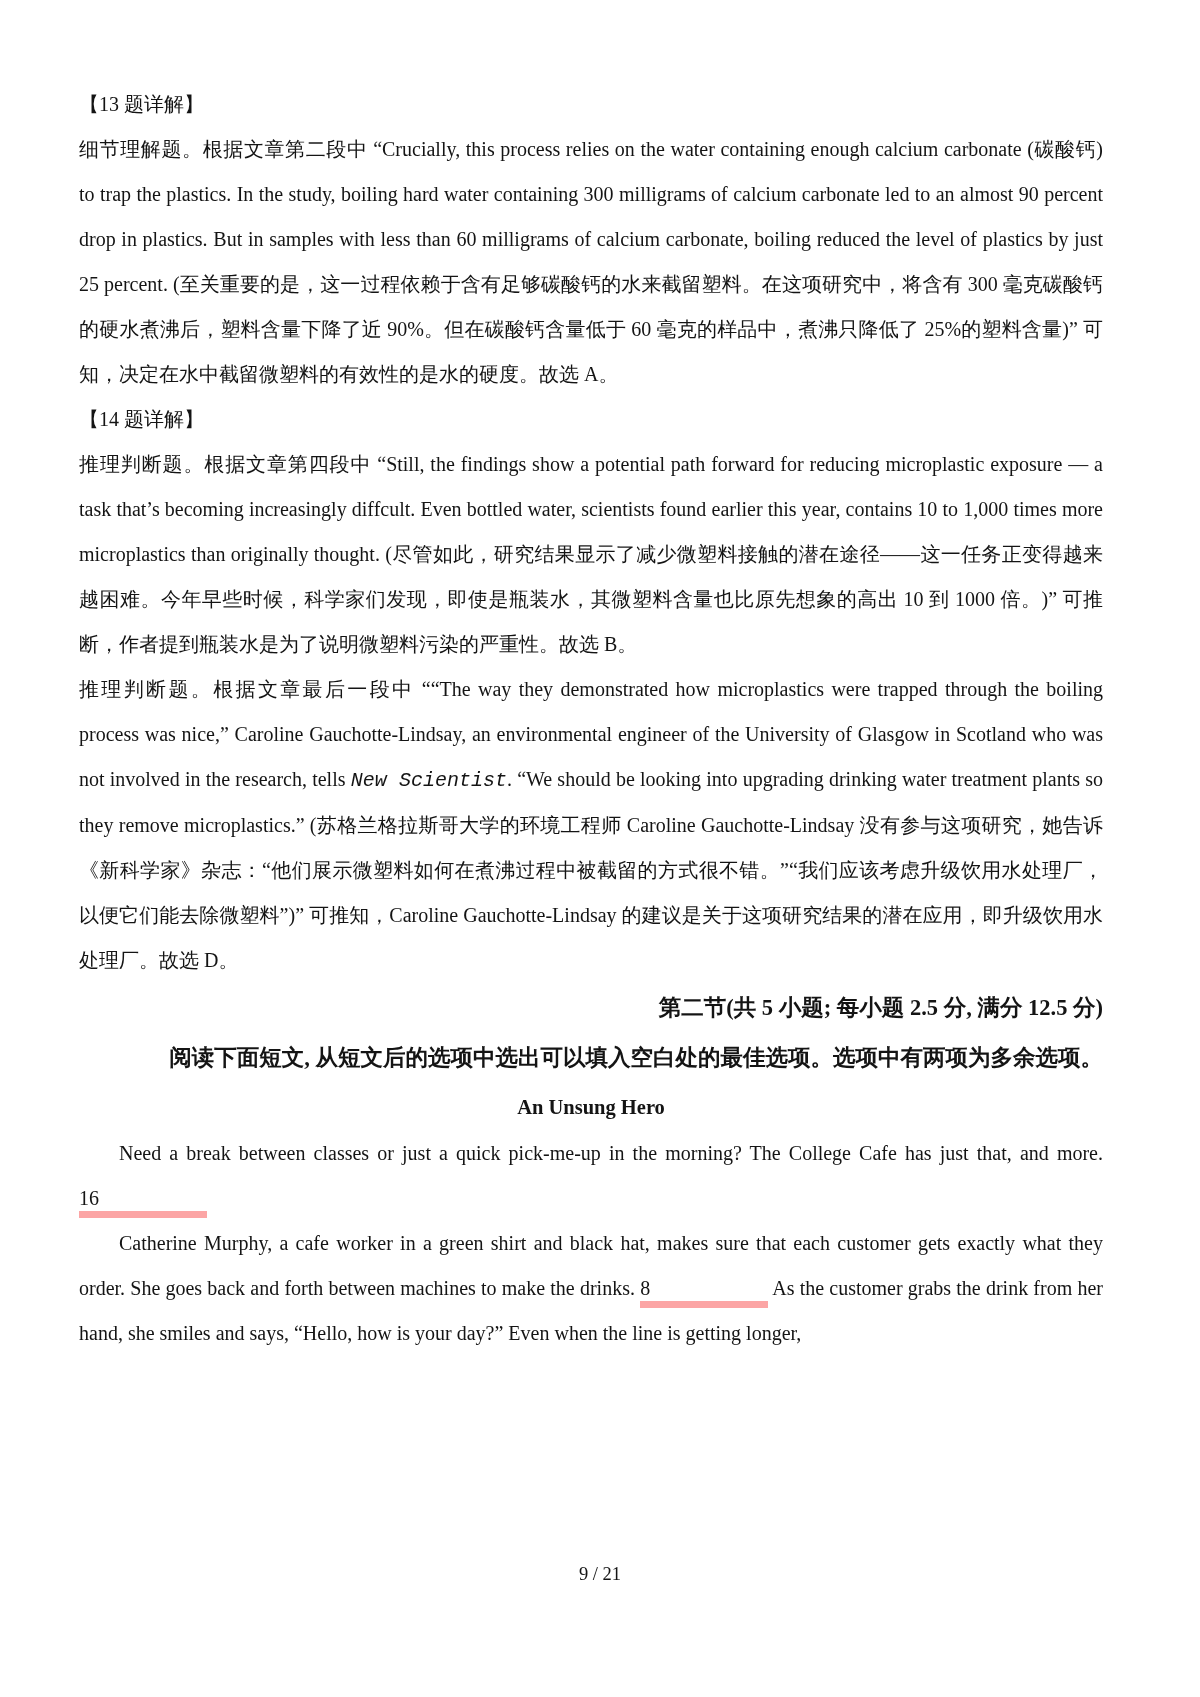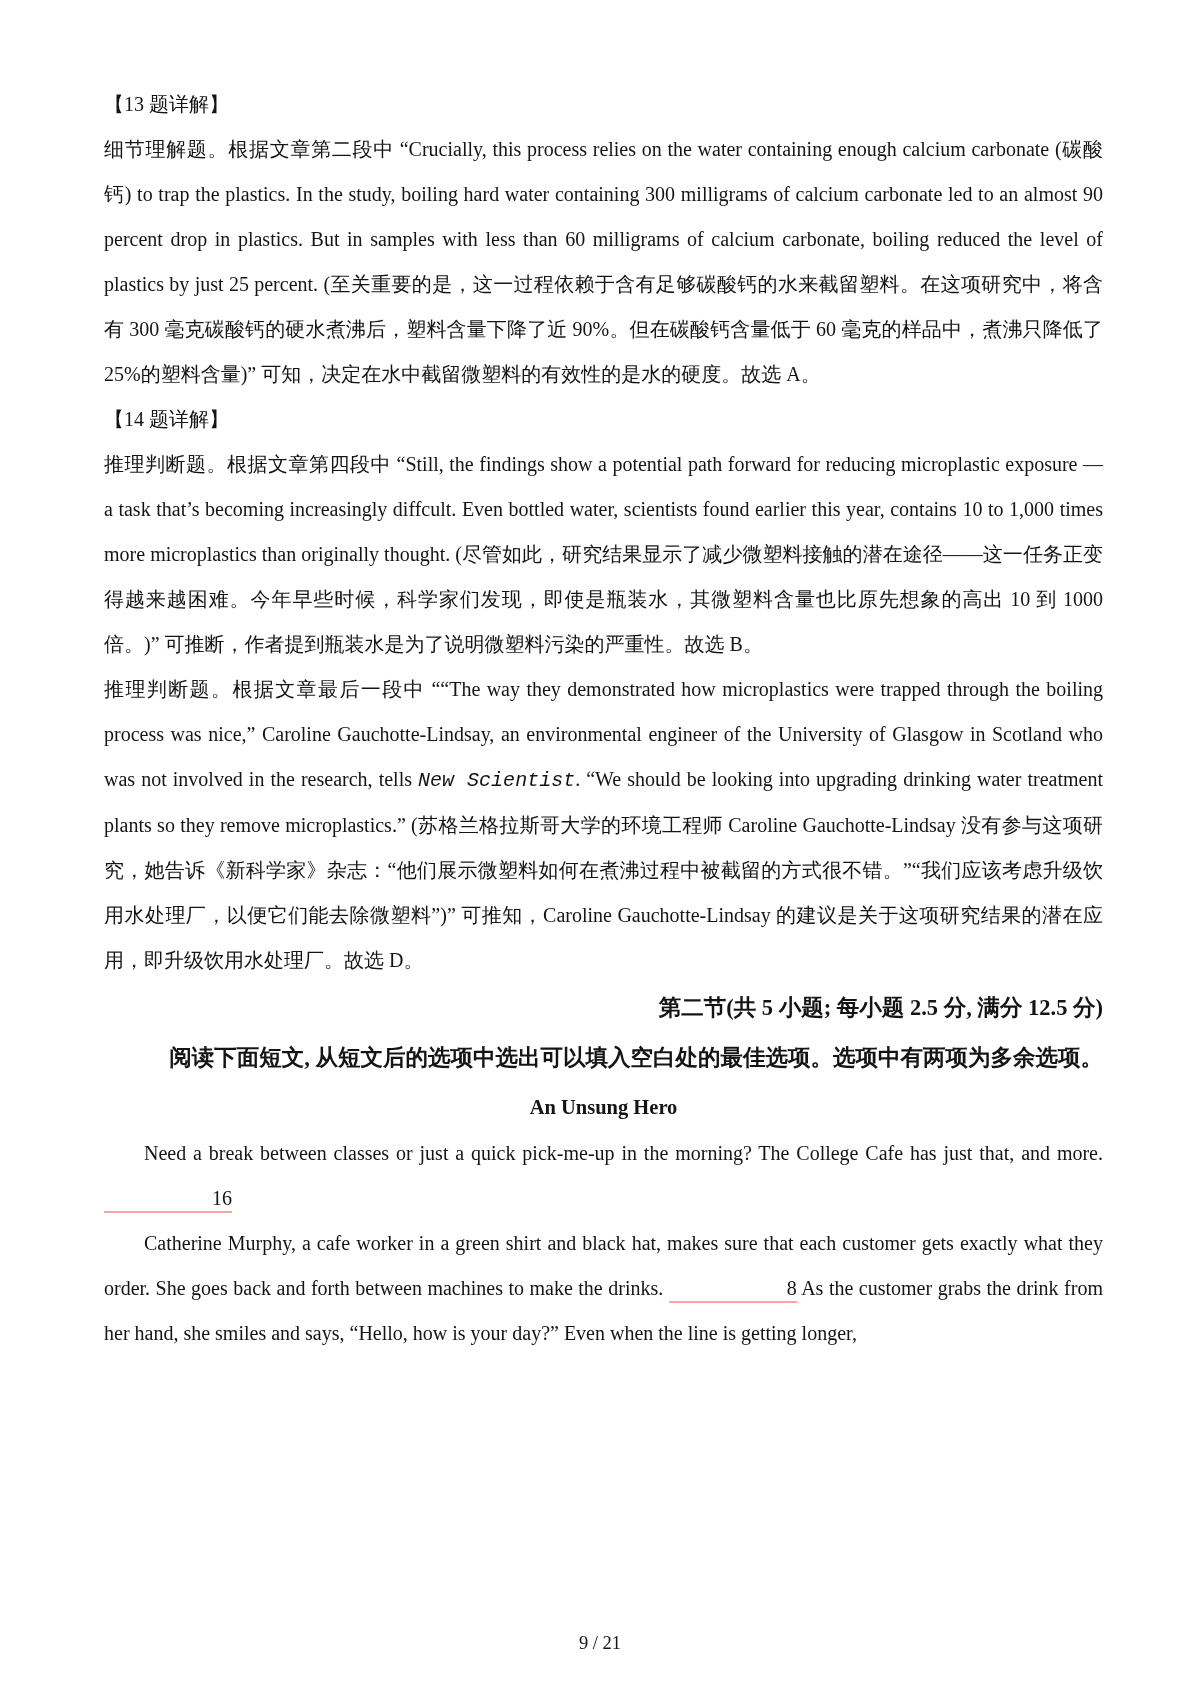--- a/index.html
+++ b/index.html
@@ -10,21 +10,21 @@
   .page {
     position: relative;
     width: 1200px;
     height: 1697px;
     background: #ffffff;
     color: #111111;
     font-family: "Liberation Serif", "DejaVu Serif", serif;
     overflow: hidden;
   }
   .content {
-    padding: 82px 97px 0 104px;
+    padding: 82px 97px 0 79px;
   }
   p {
     margin: 0;
     font-size: 20px;
     line-height: 45px;
     text-align: justify;
     color: #141414;
   }
   p.qheading {
     text-align: left;
@@ -41,30 +41,30 @@
     font-size: 20.5px;
     text-align: center;
     line-height: 48px;
   }
   p.indent {
     text-indent: 40px;
   }
   .blank {
     display: inline-block;
     width: 128px;
-    text-align: right;
-    border-bottom: 2px solid #fca5a5;
+    text-align: left;
+    border-bottom: 7px solid #fca5a5;
     line-height: 26px;
     text-indent: 0;
   }
   .footer {
     position: absolute;
     left: 0;
     right: 0;
-    top: 1633px;
+    top: 1564px;
     text-align: center;
     font-size: 18.5px;
     color: #141414;
     font-family: "Liberation Serif", "DejaVu Serif", serif;
   }
   i { font-style: italic; font-family: Liberation Mono, monospace; }
 </style>
 </head>
 <body>
 

